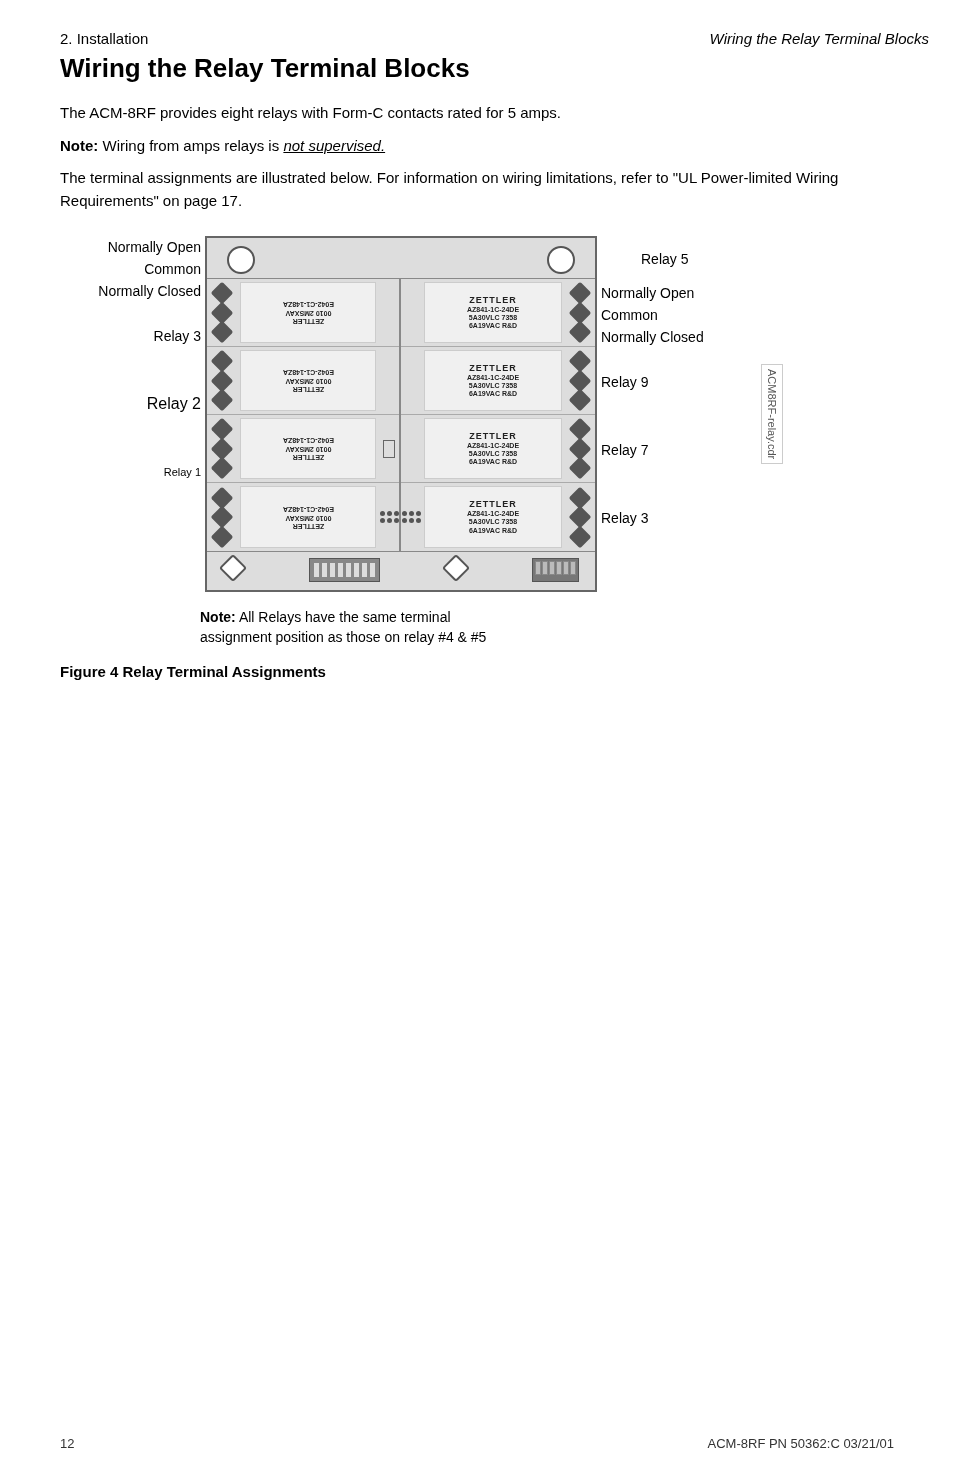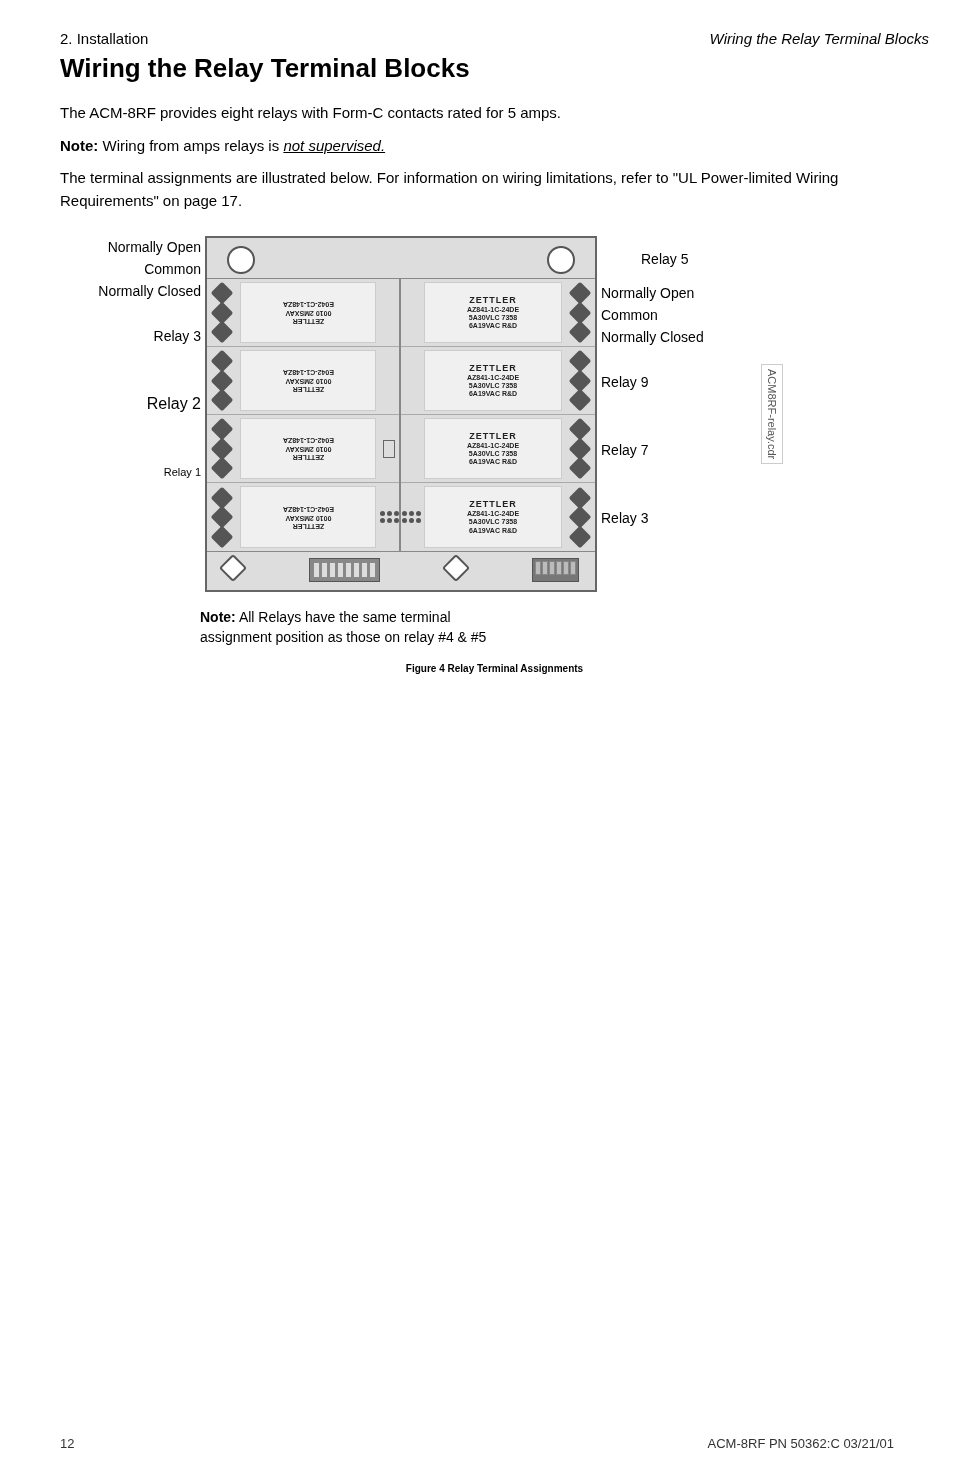--- a/index.html
+++ b/index.html
@@ -78,22 +78,21 @@
     
     .diagram-note {
       font-size: 14px;
       margin-left: 140px;
       margin-bottom: 16px;
       line-height: 1.4;
     }
 
     
     .figure-caption {
-      text-align: center;
-      font-size: 10px;
+      font-size: 15px;
       font-weight: bold;
       margin-bottom: 16px;
     }
 
     
     .page-footer {
       position: absolute;
       bottom: 24px;
       left: 0;
       right: 0;

